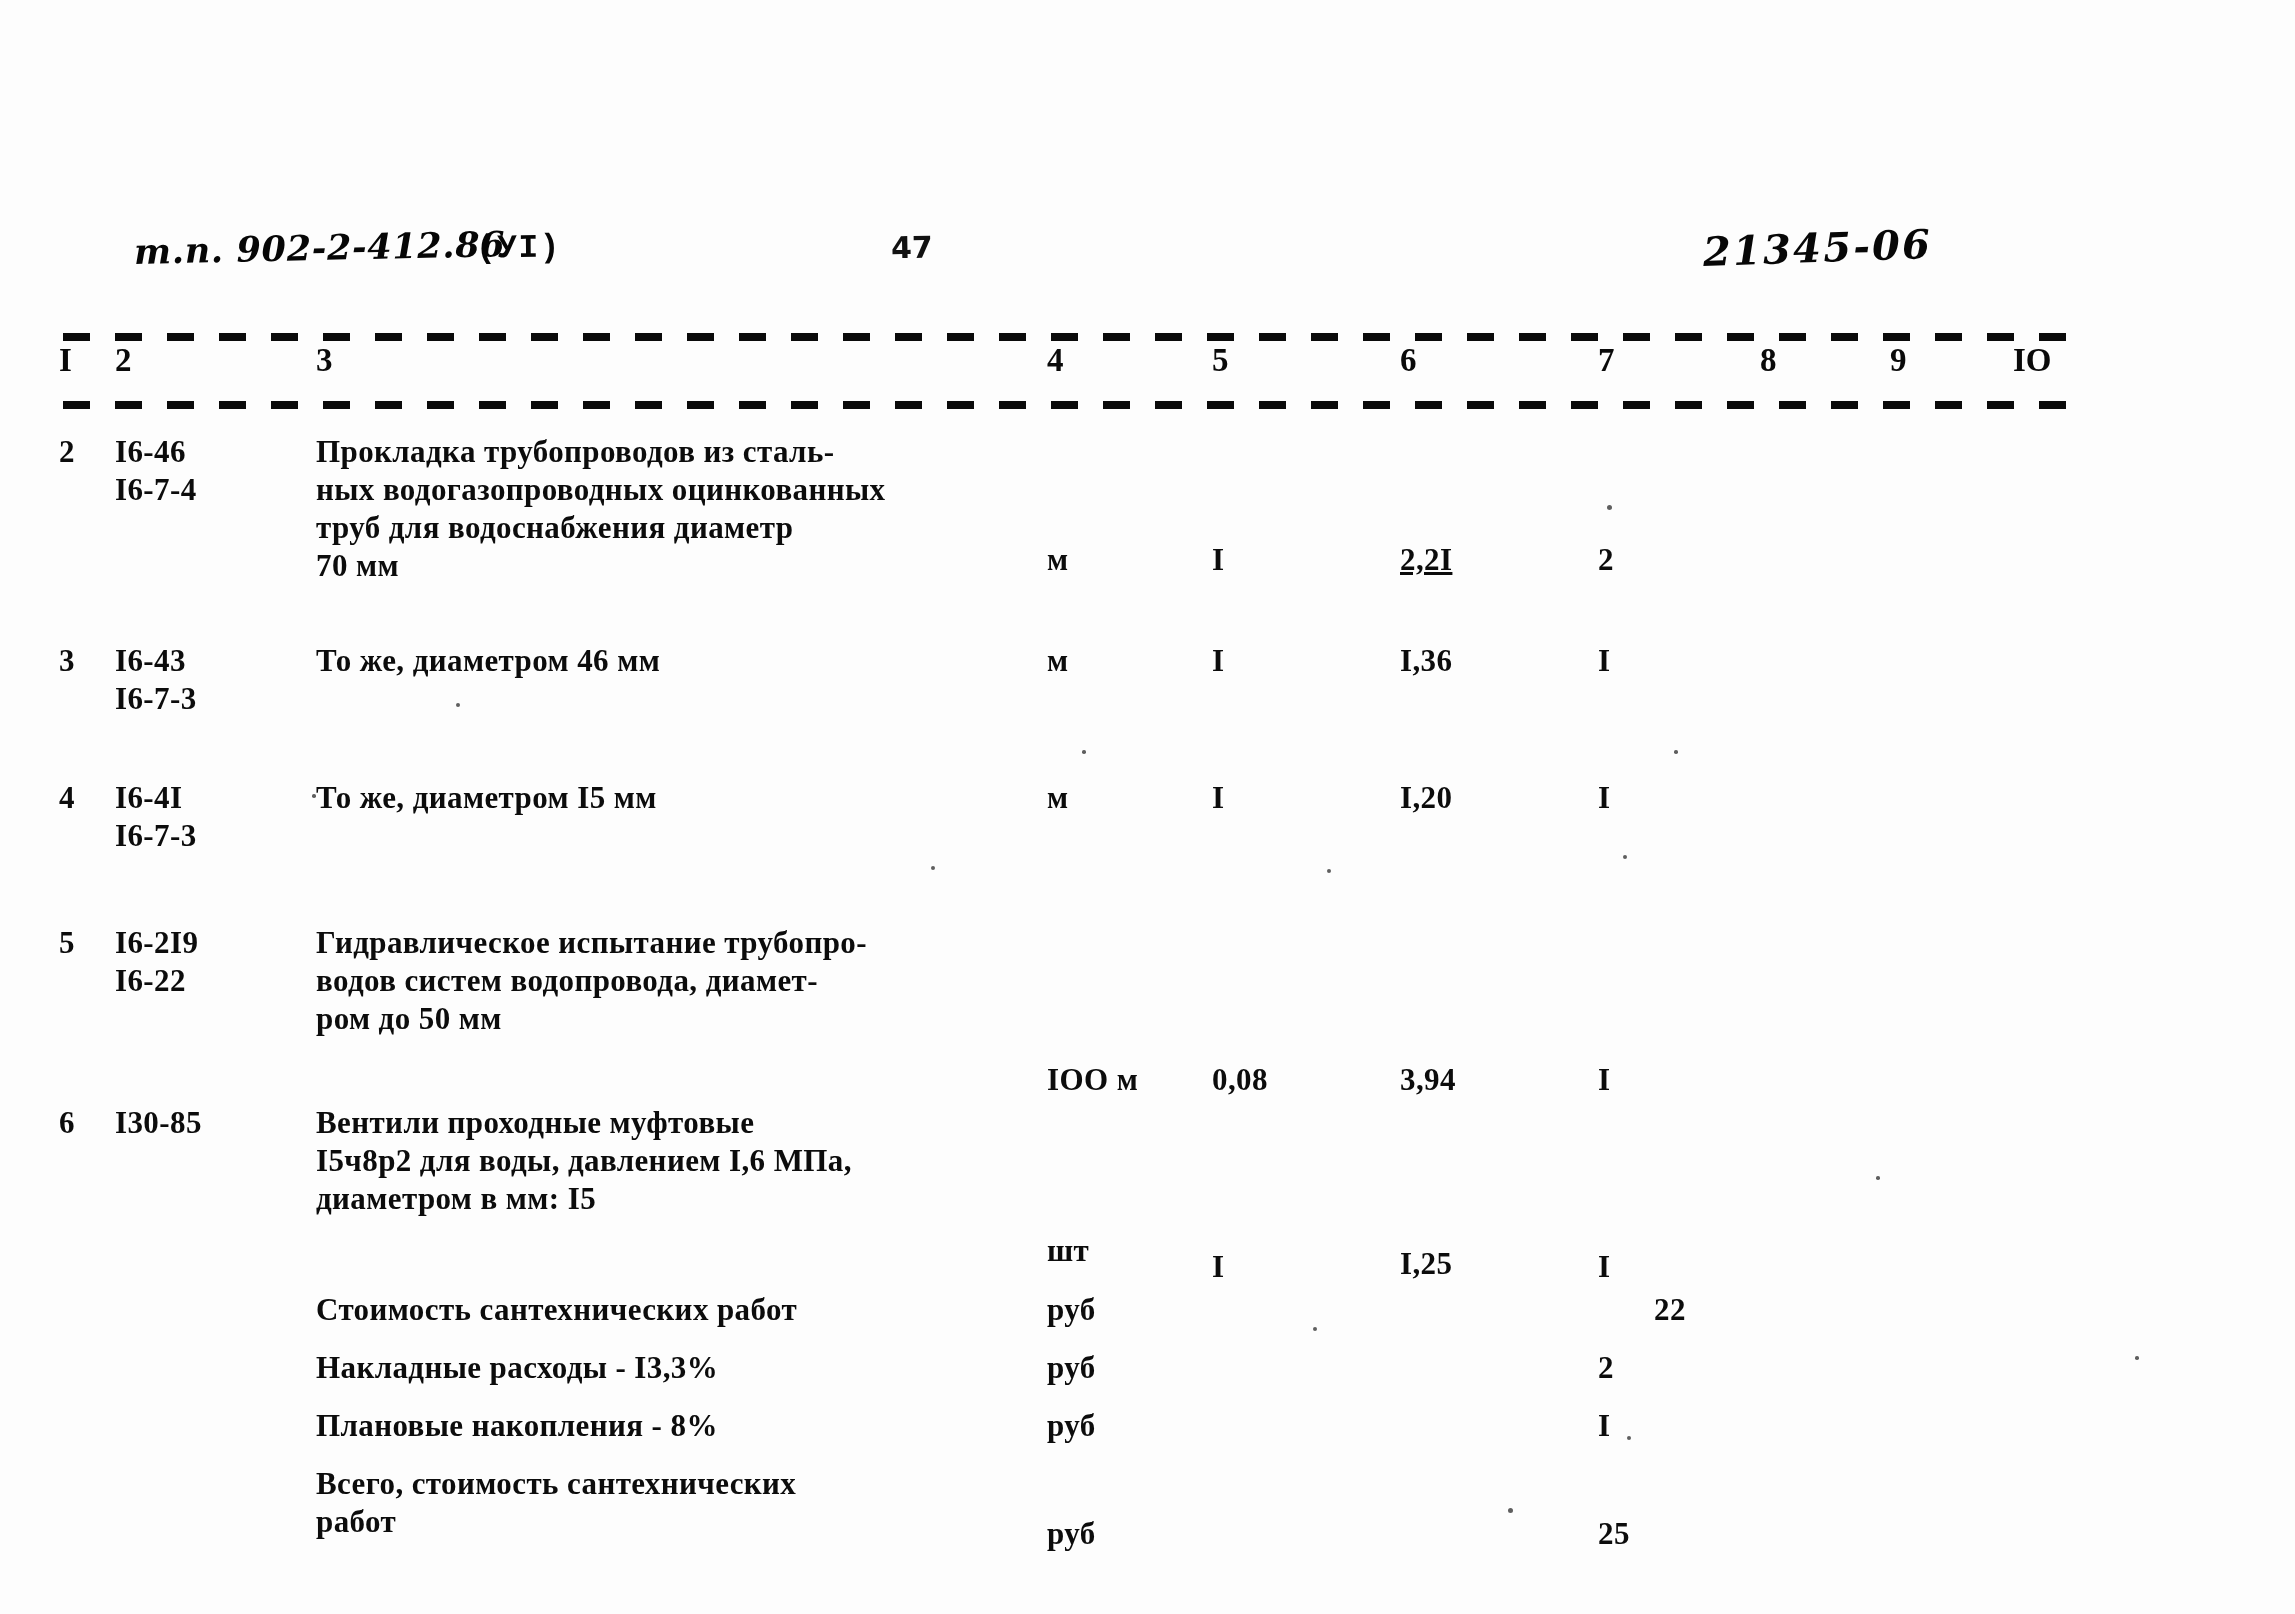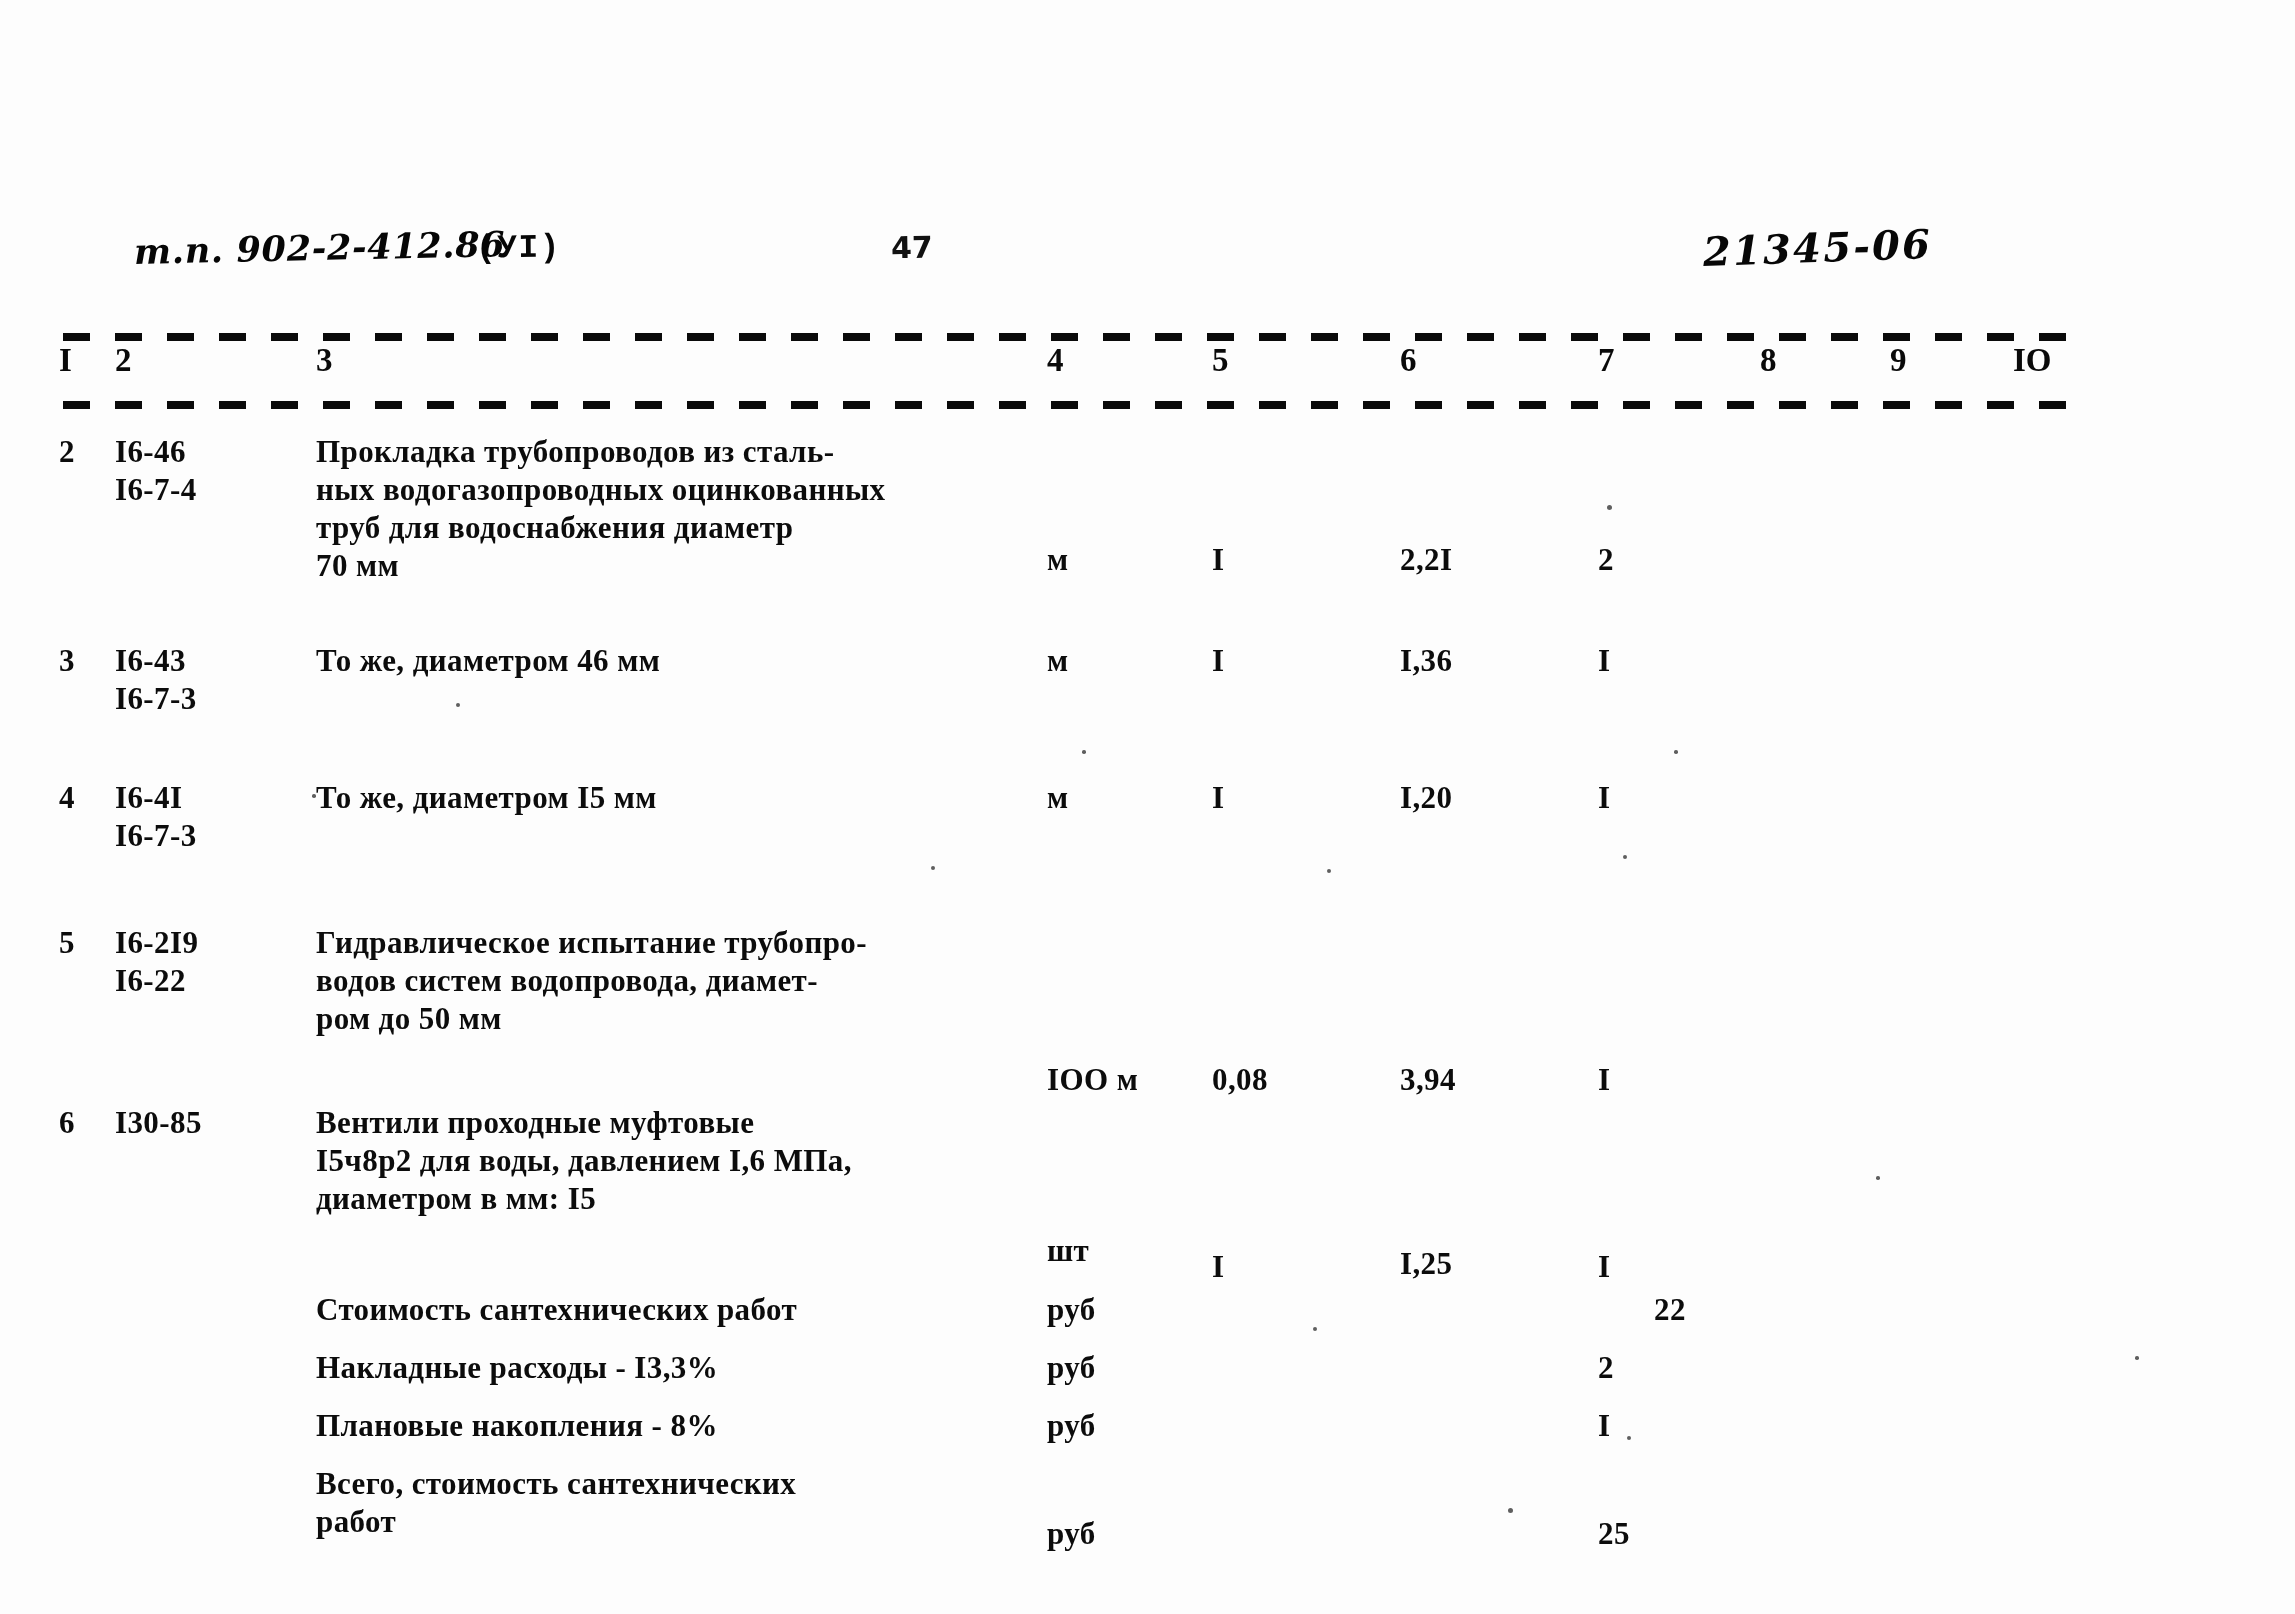--- a/index.html
+++ b/index.html
@@ -192,21 +192,21 @@
       <div class="row" style="position: absolute; top: 0px; left: 0px; width: 100%;">
         <div class="cell c-num">2</div>
         <div class="cell c-code">I6-46
 I6-7-4</div>
         <div class="cell c-desc">Прокладка  трубопроводов из сталь-
 ных водогазопроводных оцинкованных
 труб для водоснабжения диаметр
 70 мм</div>
         <div class="cell c-unit" style="top: 108px;">м</div>
         <div class="cell c-q5" style="top: 108px;">I</div>
-        <div class="cell c-q6" style="top: 108px;">2,2I</div>
+        <div class="cell c-q6" style="top: 108px; text-decoration: underline;">2,2I</div>
         <div class="cell c-q7" style="top: 108px;">2</div>
       </div>
       <div class="row" style="position: absolute; top: 209px; left: 0px; width: 100%;">
         <div class="cell c-num">3</div>
         <div class="cell c-code">I6-43
 I6-7-3</div>
         <div class="cell c-desc">То же, диаметром 46 мм</div>
         <div class="cell c-unit" style="top: 0px;">м</div>
         <div class="cell c-q5" style="top: 0px;">I</div>
         <div class="cell c-q6" style="top: 0px;">I,36</div>

